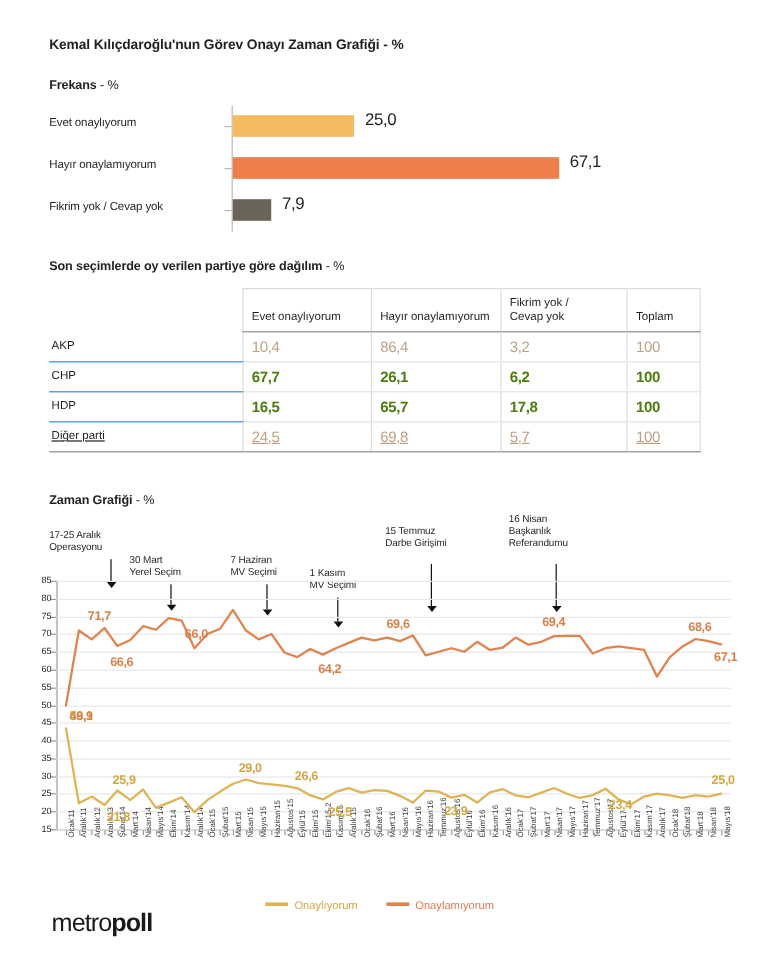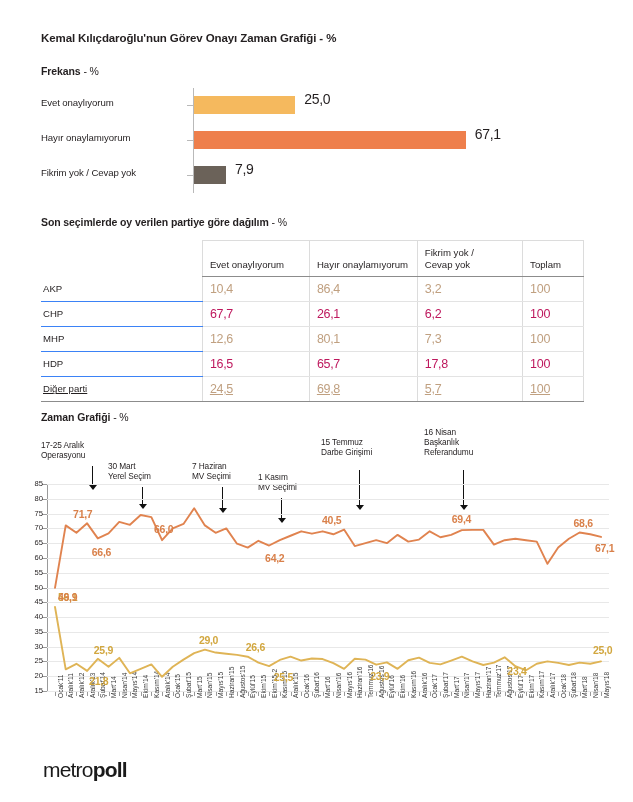--- a/index.html
+++ b/index.html
@@ -58,21 +58,21 @@
     padding:5px 0 5px 2px; font-size:9.6px; border-bottom:1px solid #3b82f6;
     color:#231f20; white-space:nowrap;
   }
   .td-val{
     padding:5px 7px; font-size:12.5px; border-left:1px solid #dcdcdc;
     border-bottom:1px solid #e3e3e3; letter-spacing:-0.3px;
   }
   .td-val.last{ border-right:1px solid #dcdcdc; }
   tr.dim .td-val{ color:#c0a080; }
   tr.dim .td-name{ color:#231f20; }
-  tr.dark .td-val{ color:#be185d; font-weight:normal; }
+  tr.dark .td-val{ color:#4d7c0f; font-weight:bold; }
   tr.last-row .td-name, tr.last-row .td-val{ border-bottom:1px solid #8c8c8c;text-decoration:underline; }
 
   
   #tsec{ position:absolute; left:0; top:405px; width:633px; height:397px; }
   .annot{
     position:absolute; font-size:8.3px; line-height:1.22; color:#231f20;
     letter-spacing:-0.1px; white-space:pre-line;
   }
   .arrow{ position:absolute; width:9px; }
   .arrow .shaft{ position:absolute; left:4px; top:0; width:1.3px; background:#111; }
@@ -192,27 +192,20 @@
             <td class="td-val">10,4</td>
             <td class="td-val">86,4</td>
             <td class="td-val">3,2</td>
             <td class="td-val last">100</td>
           </tr>
           <tr class="dark">
             <td class="td-name">CHP</td>
             <td class="td-val">67,7</td>
             <td class="td-val">26,1</td>
             <td class="td-val">6,2</td>
-            <td class="td-val last">100</td>
-          </tr>
-          <tr class="dim">
-            <td class="td-name">MHP</td>
-            <td class="td-val">12,6</td>
-            <td class="td-val">80,1</td>
-            <td class="td-val">7,3</td>
             <td class="td-val last">100</td>
           </tr>
           <tr class="dark">
             <td class="td-name">HDP</td>
             <td class="td-val">16,5</td>
             <td class="td-val">65,7</td>
             <td class="td-val">17,8</td>
             <td class="td-val last">100</td>
           </tr>
           <tr class="dim last-row">
@@ -443,26 +436,27 @@
         <div class="dlabel dn" style="left: 198.706px; top: 156.697px;">26,6</div>
         <div class="dlabel dn" style="left: 226.824px; top: 159.95px; margin-top: 27px;">25,5</div>
         <div class="dlabel dn" style="left: 323.176px; top: 185.681px;">23,9</div>
         <div class="dlabel dn" style="left: 460.353px; top: 181.16px;">23,4</div>
         <div class="dlabel dn" style="left: 546px; top: 160.429px;">25,0</div>
         <div class="dlabel up" style="left: 11px; top: 106.796px;">49,9</div>
         <div class="dlabel up" style="left: 26.1176px; top: 24.33px;">71,7</div>
         <div class="dlabel up" style="left: 44.8235px; top: 62.4114px;">66,6</div>
         <div class="dlabel up" style="left: 107.059px; top: 39.1857px;">66,0</div>
         <div class="dlabel up" style="left: 218.118px; top: 67.5086px;">64,2</div>
-        <div class="dlabel up" style="left: 275.059px; top: 29.54px;">40,5</div>
+        <div class="dlabel up" style="left: 275.059px; top: 29.54px;">69,6</div>
         <div class="dlabel up" style="left: 404.824px; top: 29.1314px;">69,4</div>
         <div class="dlabel up" style="left: 526.588px; top: 33.4971px;">68,6</div>
         <div class="dlabel up" style="left: 548px; top: 57.9329px;">67,1</div>
       </div>
   </div>
 
+  <div id="legend"><span class="lg-item"><span class="lg-swatch" style="background: rgb(223, 180, 86);"></span><span class="lg-txt a">Onaylıyorum</span></span><span class="lg-item"><span class="lg-swatch" style="background: rgb(224, 131, 79);"></span><span class="lg-txt b">Onaylamıyorum</span></span></div>
 
   <div id="brand">
     <span>metro</span><span class="bold">poll</span>
   </div>
 
 
 </div>
 
 </body></html>

